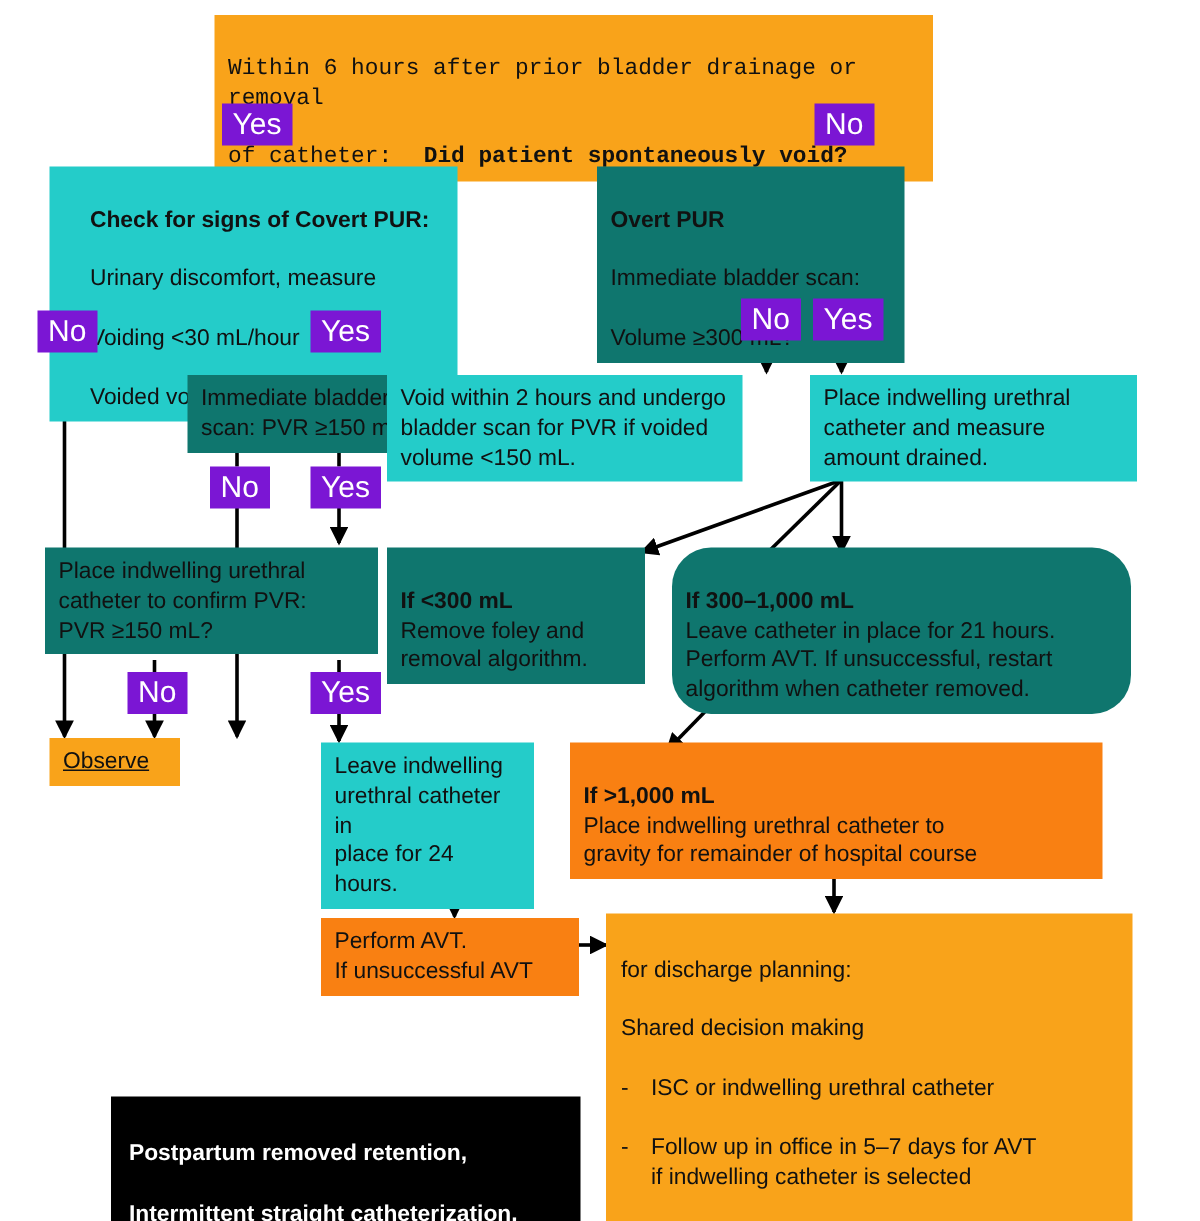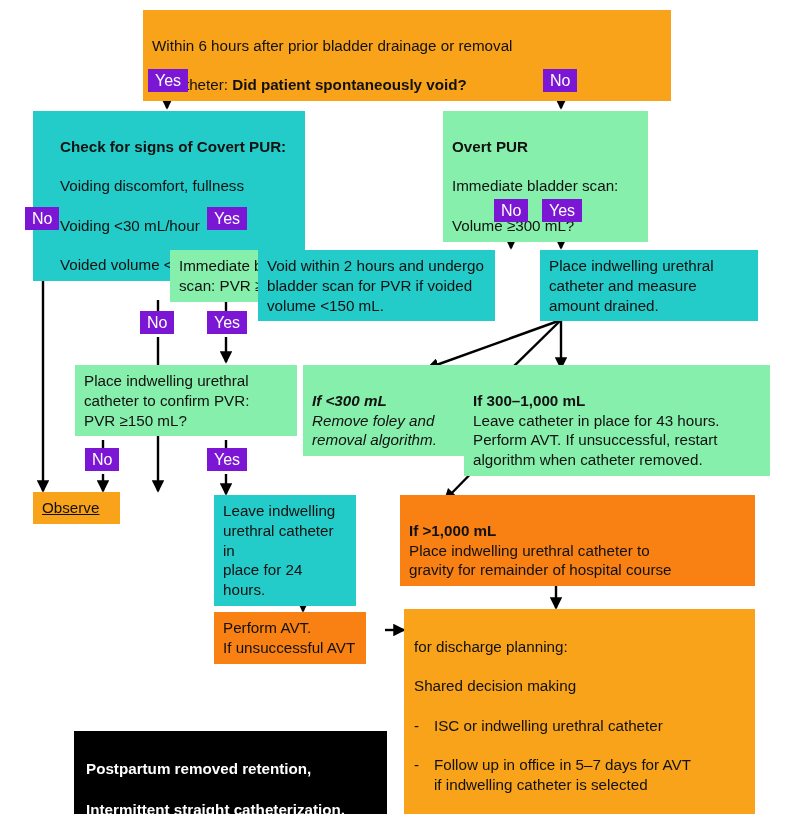--- a/index.html
+++ b/index.html
@@ -4,26 +4,26 @@
 <style>
   html,body{margin:0;padding:0;background:#ffffff;}
   body{font-family:"Liberation Sans","DejaVu Sans",sans-serif;}
   #canvas{position:relative;width:800px;height:814px;background:#ffffff;overflow:hidden;}
   #wires{position:absolute;left:0;top:0;width:800px;height:814px;pointer-events:none;}
   .node{position:absolute;box-sizing:border-box;padding:6px 9px;
         font-size:15.2px;line-height:1.30;color:#111111;white-space:pre-line;}
   .n-orange{background:#f9a31a;}
   .n-orange2{background:#f98012;}
   .n-teal{background:#24ccc9;}
-  .n-blue{background:#86efac;margin-left:45px;}
+  .n-blue{background:#0f766e;}
   .n-black{background:#000000;color:#ffffff;font-weight:bold;line-height:1.34;}
-  .n-lbl{background:#7b16d4;color:#ffffff;font-size:16px;padding:2px 7px;
+  .n-lbl{background:#7b16d4;color:#ffffff;font-size:20px;padding:2px 7px;
          text-align:left;line-height:1.2;}
   .ttl{font-weight:bold;}
-  .inl{font-weight:bold;}
+  .inl{font-weight:bold;margin-left:12px;}
   .bullets{font-size:15.2px;line-height:1.30;}
   .bl{display:flex;}
   .bl .mk{width:20px;flex:0 0 20px;}
   .bl .tx{flex:1;}
 </style>
 </head>
 <body>
 
 <div id="canvas">
 
@@ -80,31 +80,31 @@
       <path d="M 226,474 L 226,494" marker-end="url(#ah)"></path>
 
       <path d="M 303,557 L 303,611" marker-end="url(#ah)"></path>
 
       <path d="M 385,630 L 404,630" marker-end="url(#ah)"></path>
 
       <path d="M 556,560 L 556,608" marker-end="url(#ah)"></path>
     </g>
   </svg>
 
-  <div class="node n-orange" style="left:143px;top:10px;width:528px;">
+  <div class="node n-orange" style="left:143px;top:10px;width:479px;font-family:Liberation Mono, monospace;">
     <span>Within 6 hours after prior bladder drainage or removal</span><br>
     <span>of catheter: </span><span class="inl">Did patient spontaneously void?</span>
   </div>
 
   <div class="n-lbl" style="position:absolute;left:148px;top:69px;">Yes</div>
   <div class="n-lbl" style="position:absolute;left:543px;top:69px;">No</div>
 
   <div class="node n-teal" style="left:33px;top:111px;width:272px;padding-left:27px;">
     <span class="ttl">Check for signs of Covert PUR:</span><br>
-    <span>Voiding discomfort, fullness</span><br>
+    <span>Urinary discomfort, measure</span><br>
     <span>Voiding &lt;30 mL/hour</span><br>
     <span>Voided volume &lt;150 mL</span>
   </div>
 
   <div class="node n-blue" style="left:398px;top:111px;width:205px;">
     <span class="ttl">Overt PUR</span><br>
     <span>Immediate bladder scan:</span><br>
     <span>Volume ≥300 mL?</span>
   </div>
 
@@ -125,46 +125,46 @@
 catheter and measure
 amount drained.</div>
 
   <div class="n-lbl" style="position:absolute;left:140px;top:311px;">No</div>
   <div class="n-lbl" style="position:absolute;left:207px;top:311px;">Yes</div>
 
   <div class="node n-blue" style="left:30px;top:365px;width:222px;">Place indwelling urethral
 catheter to confirm PVR:
 PVR ≥150 mL?</div>
 
-  <div class="node n-blue" style="left:258px;top:365px;width:172px;font-style:italic;">
+  <div class="node n-blue" style="left:258px;top:365px;width:172px;">
     <span class="ttl">If &lt;300 mL</span><br><span>Remove foley and
 removal algorithm.</span>
   </div>
 
-  <div class="node n-blue" style="left:419px;top:365px;width:306px;">
-    <span class="ttl">If 300–1,000 mL</span><br><span>Leave catheter in place for 43 hours.
+  <div class="node n-blue" style="left:448px;top:365px;width:306px;border-radius:26px;">
+    <span class="ttl">If 300–1,000 mL</span><br><span>Leave catheter in place for 21 hours.
 Perform AVT. If unsuccessful, restart
 algorithm when catheter removed.</span>
   </div>
 
   <div class="n-lbl" style="position:absolute;left:85px;top:448px;">No</div>
   <div class="n-lbl" style="position:absolute;left:207px;top:448px;">Yes</div>
 
   <div class="node n-orange" style="left:33px;top:492px;width:87px;text-decoration:underline;">Observe</div>
 
   <div class="node n-teal" style="left:214px;top:495px;width:142px;">Leave indwelling
 urethral catheter in
 place for 24 hours.</div>
 
-  <div class="node n-orange2" style="left:400px;top:495px;width:355px;">
+  <div class="node n-orange2" style="left:380px;top:495px;width:355px;">
     <span class="ttl">If &gt;1,000 mL</span><br><span>Place indwelling urethral catheter to
 gravity for remainder of hospital course</span>
   </div>
 
-  <div class="node n-orange2" style="left:214px;top:612px;width:152px;">Perform AVT.
+  <div class="node n-orange2" style="left:214px;top:612px;width:172px;">Perform AVT.
 If unsuccessful AVT</div>
 
   <div class="node n-orange bullets" style="left:404px;top:609px;width:351px;padding:8px 10px;">
     <div> for discharge planning:</div>
     <div>Shared decision making</div>
     <div class="bl">
       <span class="mk">-</span>
       <span class="tx">ISC or indwelling urethral catheter</span>
     </div>
     <div class="bl">

